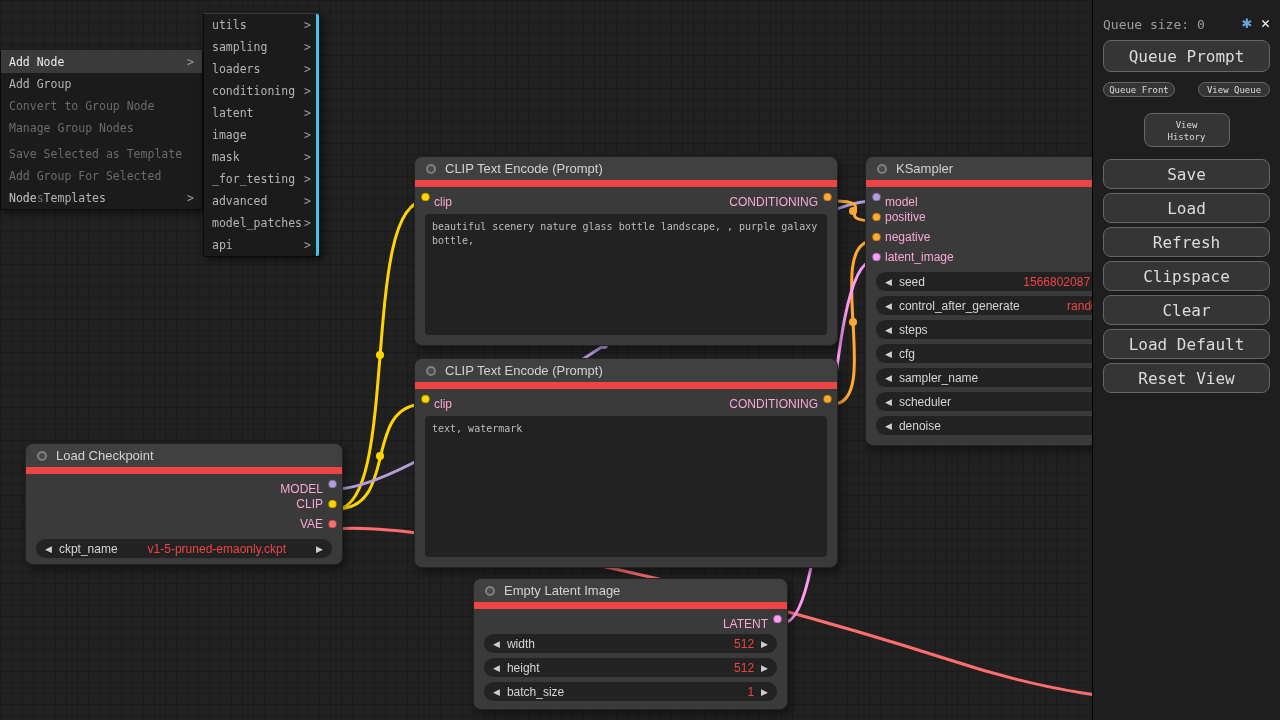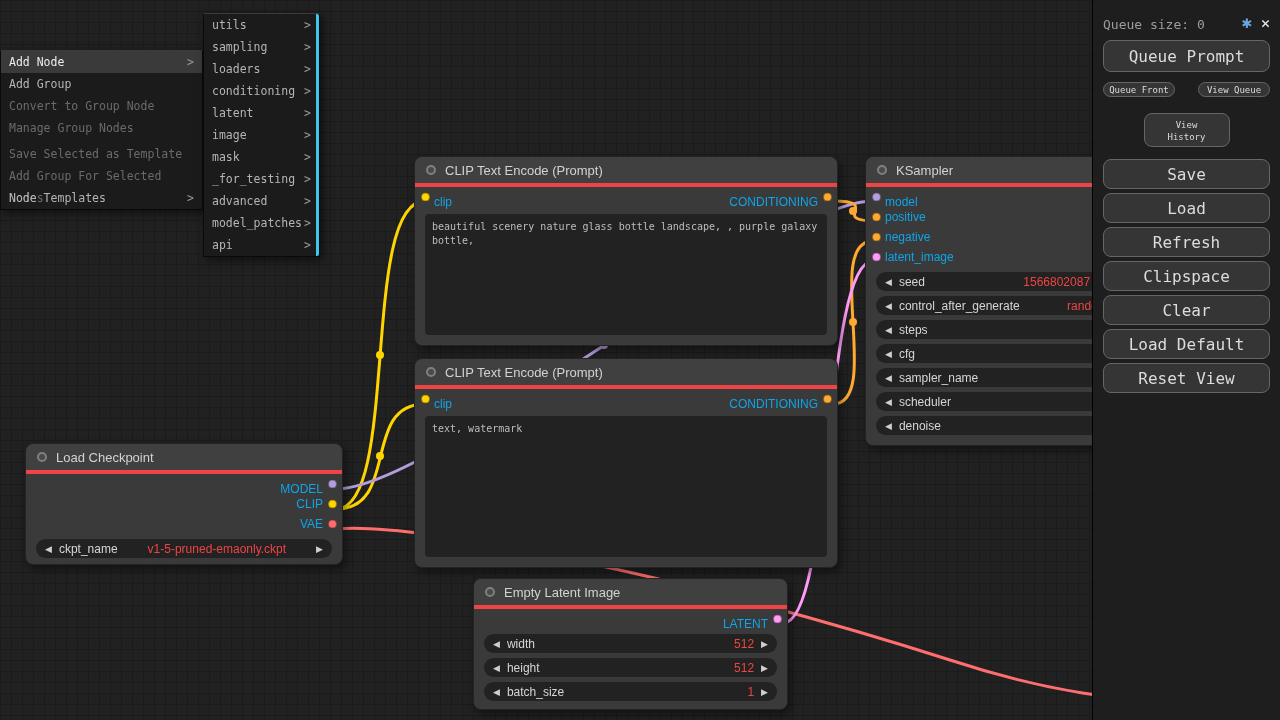--- a/index.html
+++ b/index.html
@@ -27,28 +27,28 @@
   .node {
     position:absolute; z-index:2;
     background:#3a3a3a; border:1px solid #232323; border-radius:8px;
     box-shadow:3px 4px 8px rgba(0,0,0,.45);
     color:#c9c9c9;
   }
   .node-title {
     height:30px; display:flex; align-items:center; gap:9px;
     padding:0 11px; font-size:13px; color:#d2d2d2;
     background:#404040; border-radius:8px 8px 0 0;
-    border-bottom:4px solid #ef4444;
+    border-bottom:7px solid #ef4444;
     text-align:center;
   }
   .collapse-dot {
     width:10px; height:10px; border-radius:50%;
     border:2px solid #7f7f7f; background:#4a4a4a; flex:0 0 auto;
   }
-  .io-row { position:relative; height:20px; line-height:20px; padding:0 19px; font-size:12px; color:#0ea5e9; }
+  .io-row { position:relative; height:20px; line-height:20px; padding:0 19px; font-size:12px; color:#f9a8d4; }
   .io-row.both { display:flex; justify-content:space-between; }
   .dot {
     position:absolute; top:50%; transform:translateY(-50%);
     width:9px; height:9px; border-radius:50%; border:1px solid rgba(0,0,0,.4);
   }
   .dot.in  { left:6px; }
   .dot.out { right:5px; }
   .clip   { background:#ffd500; }
   .cond   { background:#ffa931; }
   .model  { background:#b39ddb; }

